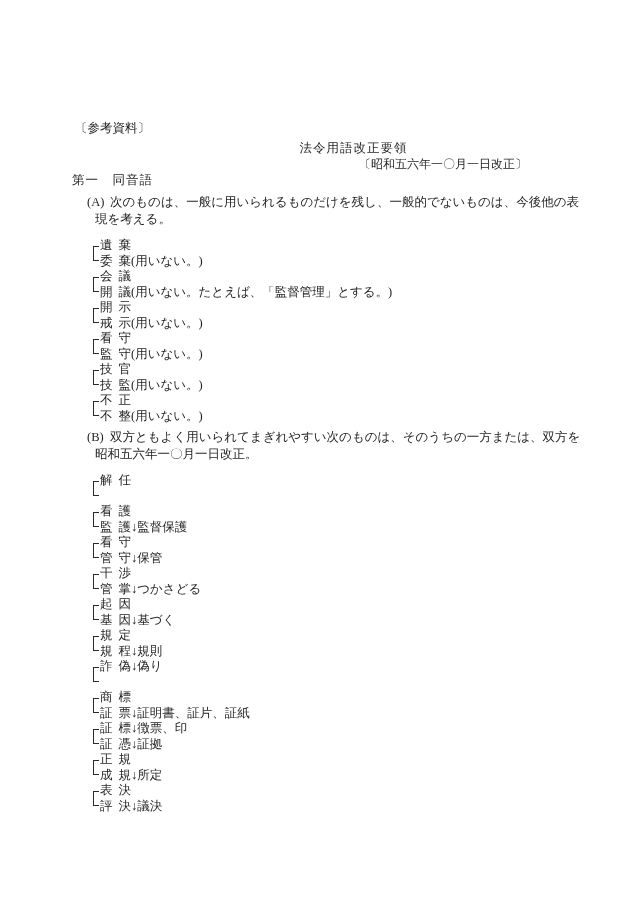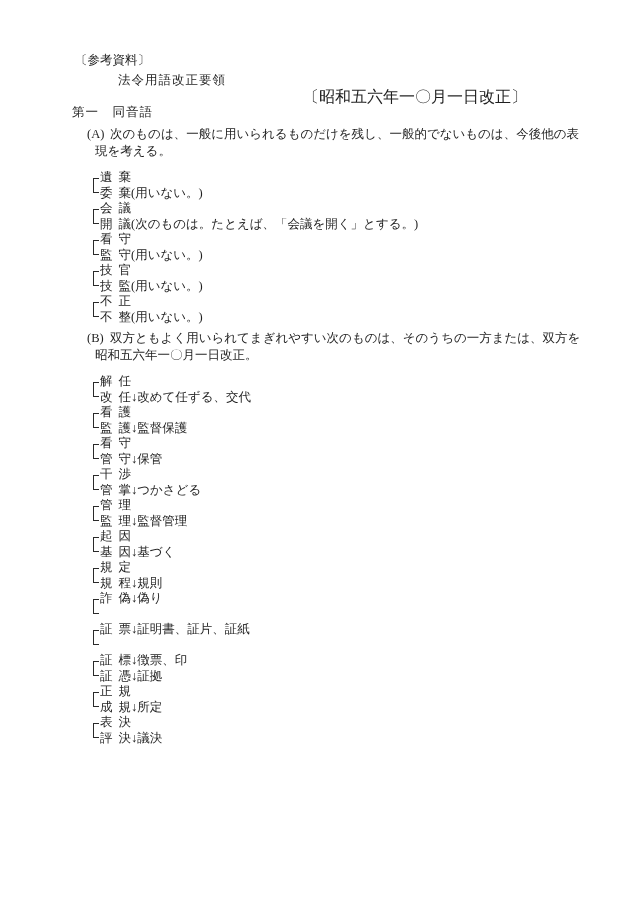--- a/index.html
+++ b/index.html
@@ -7,42 +7,43 @@
     padding: 0;
     background: #e8e8e8;
   }
   .page {
     position: relative;
     width: 630px;
     height: 916px;
     margin: 0 auto;
     background: #ffffff;
     box-sizing: border-box;
-    padding-top: 52px;
+    padding-top: 120px;
     color: #1f1f1f;
     font-family: "Liberation Serif", "DejaVu Serif", serif;
     font-size: 12.5px;
     overflow: hidden;
   }
   .ref-tag {
     margin-left: 75px;
     line-height: 16px;
   }
   .doc-title {
-    margin-left: 118px;
+    margin-left: 77px;
     margin-top: 4px;
     line-height: 16px;
     letter-spacing: 1px;
+    text-align: center;
   }
   .revision {
     width: 527px;
     margin-top: 1px;
     text-align: right;
     line-height: 15px;
-    font-size: 16px;
+    font-size: 12px;
   }
   .heading {
     margin-left: 72px;
     line-height: 16px;
     letter-spacing: 1px;
   }
   .section { margin-top: 5px; }
   .section.first { margin-top: 6px; }
   .intro {
     margin-left: 87px;
@@ -97,21 +98,26 @@
         <div class="intro-cont">現を考える。</div>
         <div class="pairs">
           <div class="pair">
             <span class="bracket"></span>
             <div class="pline"><span class="k1">遺</span><span class="k2">棄</span></div>
             <div class="pline"><span class="k1">委</span><span class="k2">棄(用いない。)</span></div>
           </div>
           <div class="pair">
             <span class="bracket"></span>
             <div class="pline"><span class="k1">会</span><span class="k2">議</span></div>
-            <div class="pline"><span class="k1">開</span><span class="k2">議(次のものは。たとえば、「会議を開く」とする。)</span></div>
+            <div class="pline"><span class="k1">開</span><span class="k2">議(用いない。たとえば、「監督管理」とする。)</span></div>
+          </div>
+          <div class="pair">
+            <span class="bracket"></span>
+            <div class="pline"><span class="k1">開</span><span class="k2">示</span></div>
+            <div class="pline"><span class="k1">戒</span><span class="k2">示(用いない。)</span></div>
           </div>
           <div class="pair">
             <span class="bracket"></span>
             <div class="pline"><span class="k1">看</span><span class="k2">守</span></div>
             <div class="pline"><span class="k1">監</span><span class="k2">守(用いない。)</span></div>
           </div>
           <div class="pair">
             <span class="bracket"></span>
             <div class="pline"><span class="k1">技</span><span class="k2">官</span></div>
             <div class="pline"><span class="k1">技</span><span class="k2">監(用いない。)</span></div>
@@ -123,58 +129,53 @@
           </div>
         </div>
       </div>
       <div class="section">
         <div class="intro"><span class="sec-label">(B)</span><span class="intro-text">双方ともよく用いられてまぎれやすい次のものは、そのうちの一方または、双方を</span></div>
         <div class="intro-cont">昭和五六年一〇月一日改正。</div>
         <div class="pairs">
           <div class="pair">
             <span class="bracket"></span>
             <div class="pline"><span class="k1">解</span><span class="k2">任</span></div>
-            <div class="pline"><span class="k1">改</span><span class="k2">任↓改めて任ずる、交代</span></div>
           </div>
           <div class="pair">
             <span class="bracket"></span>
             <div class="pline"><span class="k1">看</span><span class="k2">護</span></div>
             <div class="pline"><span class="k1">監</span><span class="k2">護↓監督保護</span></div>
           </div>
           <div class="pair">
             <span class="bracket"></span>
             <div class="pline"><span class="k1">看</span><span class="k2">守</span></div>
             <div class="pline"><span class="k1">管</span><span class="k2">守↓保管</span></div>
           </div>
           <div class="pair">
             <span class="bracket"></span>
             <div class="pline"><span class="k1">干</span><span class="k2">渉</span></div>
             <div class="pline"><span class="k1">管</span><span class="k2">掌↓つかさどる</span></div>
           </div>
           <div class="pair">
             <span class="bracket"></span>
-            <div class="pline"><span class="k1">管</span><span class="k2">理</span></div>
-            <div class="pline"><span class="k1">監</span><span class="k2">理↓監督管理</span></div>
-          </div>
-          <div class="pair">
-            <span class="bracket"></span>
             <div class="pline"><span class="k1">起</span><span class="k2">因</span></div>
             <div class="pline"><span class="k1">基</span><span class="k2">因↓基づく</span></div>
           </div>
           <div class="pair">
             <span class="bracket"></span>
             <div class="pline"><span class="k1">規</span><span class="k2">定</span></div>
             <div class="pline"><span class="k1">規</span><span class="k2">程↓規則</span></div>
           </div>
           <div class="pair">
             <span class="bracket"></span>
             <div class="pline"><span class="k1">詐</span><span class="k2">偽↓偽り</span></div>
           </div>
           <div class="pair">
             <span class="bracket"></span>
+            <div class="pline"><span class="k1">商</span><span class="k2">標</span></div>
             <div class="pline"><span class="k1">証</span><span class="k2">票↓証明書、証片、証紙</span></div>
           </div>
           <div class="pair">
             <span class="bracket"></span>
             <div class="pline"><span class="k1">証</span><span class="k2">標↓徴票、印</span></div>
             <div class="pline"><span class="k1">証</span><span class="k2">憑↓証拠</span></div>
           </div>
           <div class="pair">
             <span class="bracket"></span>
             <div class="pline"><span class="k1">正</span><span class="k2">規</span></div>

